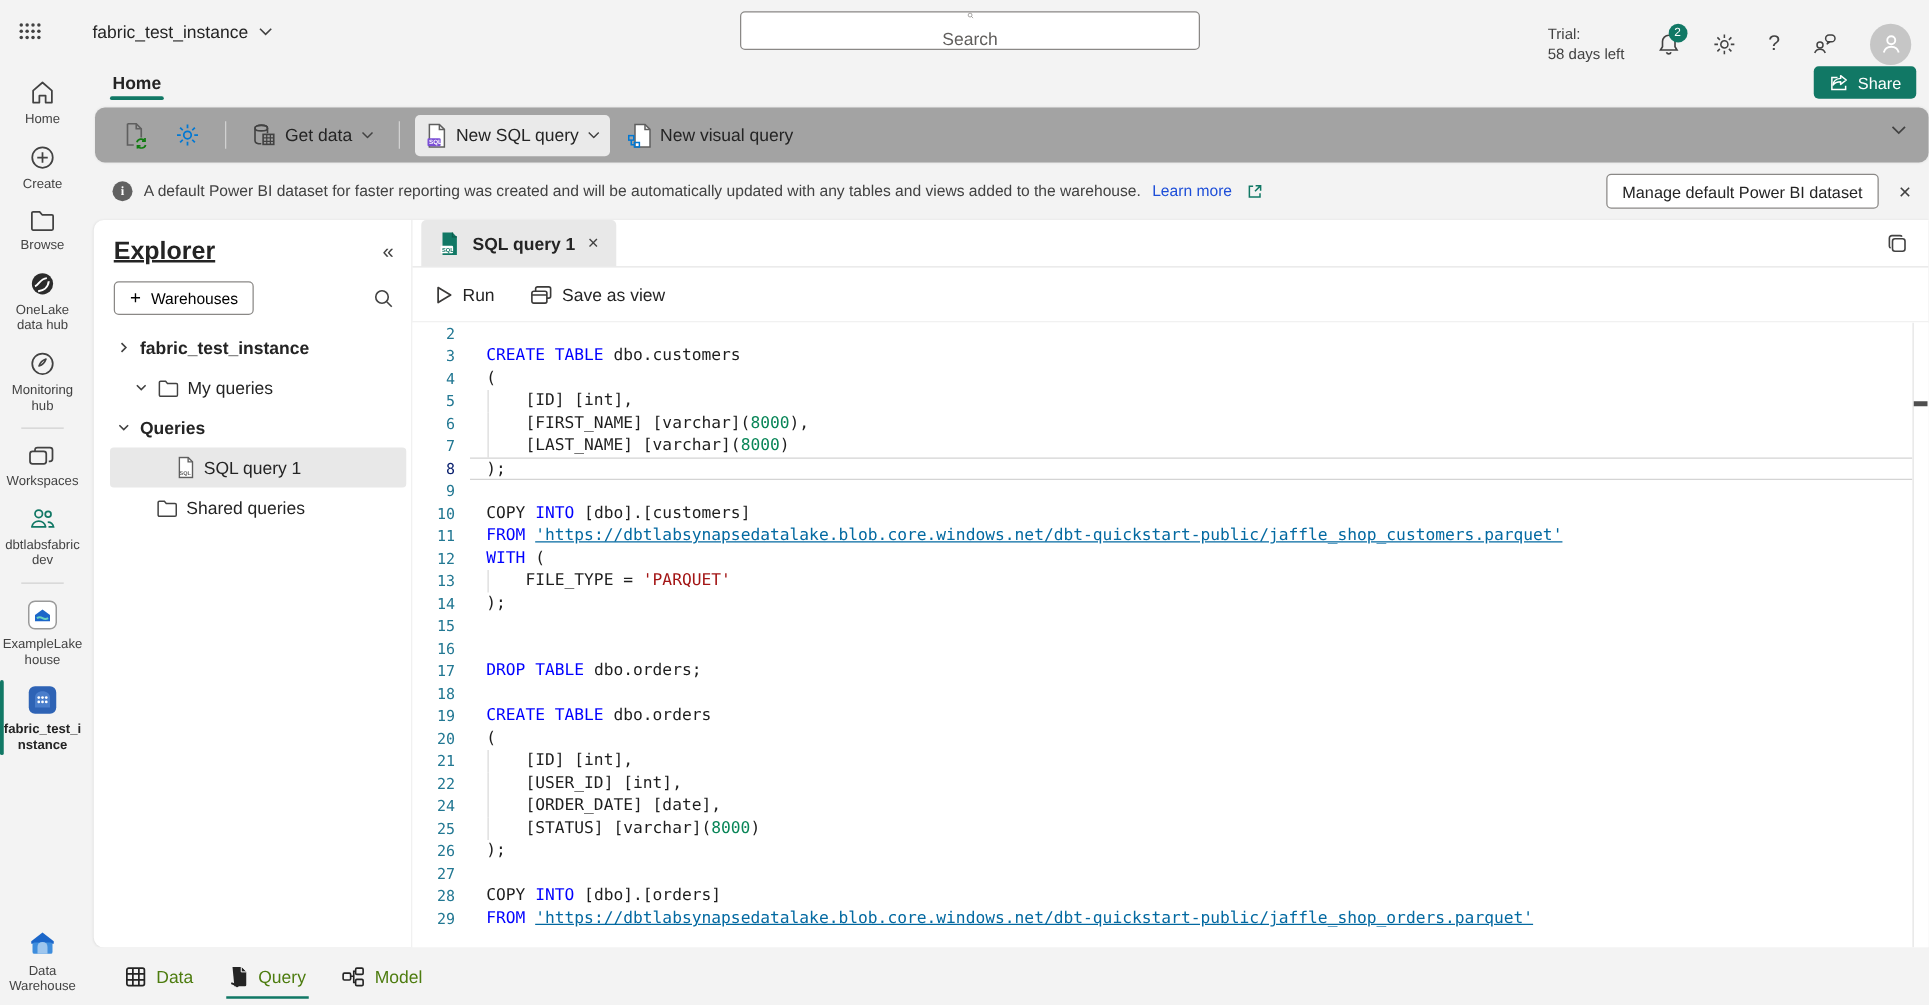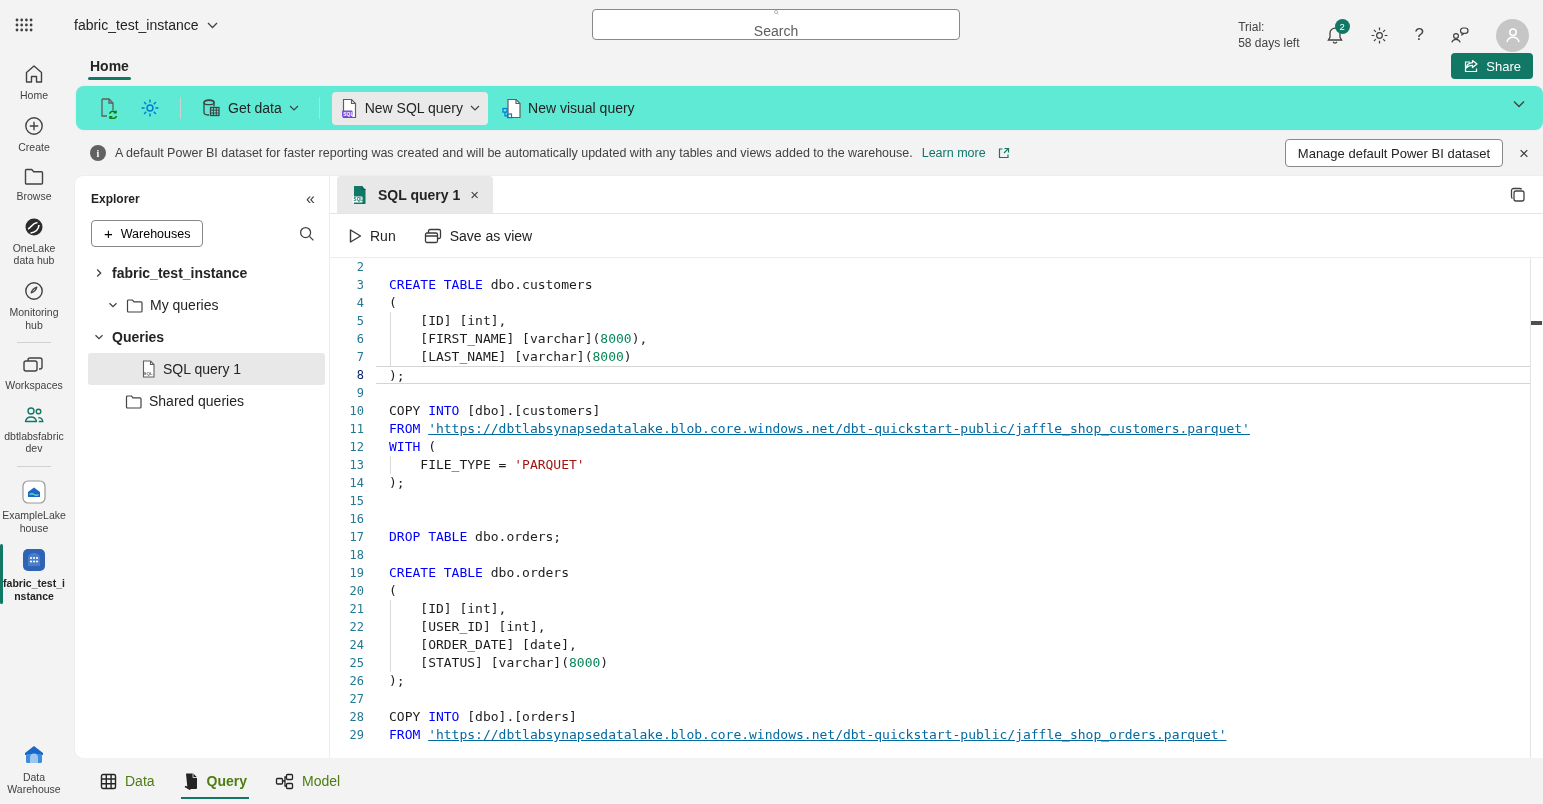--- a/index.html
+++ b/index.html
@@ -34,45 +34,45 @@
   .main { flex:1; display:flex; flex-direction:column; min-width:0; }
 
   
   .home-row { height:32px; display:flex; align-items:center; padding:0 10px 0 20px; }
   .home-tab { font-size:14px; font-weight:bold; position:relative; padding:4px 2px; cursor:pointer; }
   .home-tab::after { content:""; position:absolute; left:0; right:0; bottom:-2px; height:3px; background:#117865; border-radius:2px; }
   .share-btn { margin-left:auto; background:#117865; color:#fff; border:none; border-radius:4px;
     height:26px; padding:0 12px; font-size:13px; display:flex; align-items:center; gap:7px; cursor:pointer; font-family:inherit; }
 
   
-  .ribbon { position:relative; margin:4px 0 0 8px; height:44px; background:#5eead4; border-radius:8px;
+  .ribbon { position:relative; margin:4px 0 0 8px; height:44px; background:#a3a3a3; border-radius:8px;
     display:flex; align-items:center; padding:0 14px; gap:6px; box-shadow:0 0 2px rgba(0,0,0,.08); }
   .rb-btn { display:flex; align-items:center; gap:7px; font-size:14px; padding:6px 8px; border-radius:4px; cursor:pointer; white-space:nowrap; }
   .rb-btn.boxed { background:#eaeaea; }
   .rb-sep { width:1px; height:22px; background:#d1d1d1; margin:0 6px; }
   .ribbon-chevron { position:absolute; right:18px; top:14px; cursor:pointer; }
 
   
   .banner { height:46px; display:flex; align-items:center; padding:0 14px 0 22px; gap:9px; font-size:12.5px; color:#424242; }
   .info-ic { width:16px; height:16px; border-radius:50%; background:#616161; color:#fff; font-size:10px; font-weight:bold;
     display:flex; align-items:center; justify-content:center; font-family:"Liberation Serif", serif; flex:none; }
-  .learn-more { color:#0f766e; display:flex; align-items:center; gap:12px; cursor:pointer; }
+  .learn-more { color:#1d4ed8; display:flex; align-items:center; gap:12px; cursor:pointer; }
   .banner-right { margin-left:auto; display:flex; align-items:center; gap:16px; }
   .manage-btn { background:#fff; border:1px solid #8a8886; border-radius:4px; height:28px; padding:0 12px;
     font-size:13px; color:#242424; cursor:pointer; font-family:inherit; }
   .x-btn { font-size:17px; color:#424242; cursor:pointer; line-height:1; }
 
   
   .card { flex:1; margin-left:7px; background:#fff; border-radius:8px 0 0 8px; display:flex; min-height:0;
     box-shadow:0 0 2px rgba(0,0,0,.08); overflow:hidden; }
 
   
   .explorer { width:255px; flex:none; border-right:1px solid #ededed; padding-top:6px; }
   .exp-head { display:flex; align-items:center; padding:8px 14px 6px 16px; }
-  .exp-title { font-size:12px; font-weight:bold; }
+  .exp-title { font-size:20px; font-weight:bold;text-decoration:underline; }
   .exp-collapse { margin-left:auto; font-size:16px; color:#424242; cursor:pointer; }
   .exp-actions { display:flex; align-items:center; padding:6px 14px 10px 16px; }
   .wh-btn { display:flex; align-items:center; gap:8px; border:1px solid #8a8886; background:#fff; border-radius:4px;
     height:27px; padding:0 12px; font-size:12.5px; cursor:pointer; font-family:inherit; }
   .wh-btn .plus { font-size:15px; line-height:1; }
   .exp-search { margin-left:auto; cursor:pointer; }
   .trow { height:32px; display:flex; align-items:center; gap:7px; margin:0 4px 0 13px; border-radius:3px; font-size:14px; cursor:pointer; }
   .trow.sel { background:#e8e8e8; }
   .trow.bold { font-weight:bold; }
   .trow .tic { flex:none; display:flex; }
@@ -98,21 +98,21 @@
   .guide::before { content:""; position:absolute; left:14px; top:0; height:100%; width:1px; background:#dadada; }
   .tk-k { color:#0000ff; } .tk-s { color:#a31515; } .tk-n { color:#098658; }
   .tk-c { color:#008000; } .tk-d { color:#1e1e1e; }
   .tk-u { color:#0369a1; text-decoration:underline; }
   .ruler { position:absolute; top:0; right:0; bottom:0; width:13px; border-left:1px solid #e3e3e3; background:#fff; }
   .ruler-marker { position:absolute; top:63px; right:1px; width:11px; height:4px; background:#4f4f4f; }
 
   
   .bottom-bar { height:46px; flex:none; background:#f3f3f3; display:flex; align-items:center; gap:24px; padding-left:30px; }
   .btab { display:flex; align-items:center; gap:8px; font-size:14px; color:#4d7c0f; padding:9px 2px 7px; cursor:pointer; border-bottom:2px solid transparent; }
-  .btab.sel { font-weight:bold; border-bottom:2px solid #117865; }
+  .btab.sel { font-weight:normal; border-bottom:2px solid #117865; }
 </style>
 </head>
 <body>
 
 <div class="top-header">
   <div class="waffle-btn">
     <svg width="20" height="16" viewBox="0 0 20 16" fill="#424242">
       <circle cx="3" cy="3" r="1.4"></circle>
         <circle cx="7.7" cy="3" r="1.4"></circle>
         <circle cx="12.4" cy="3" r="1.4"></circle>

